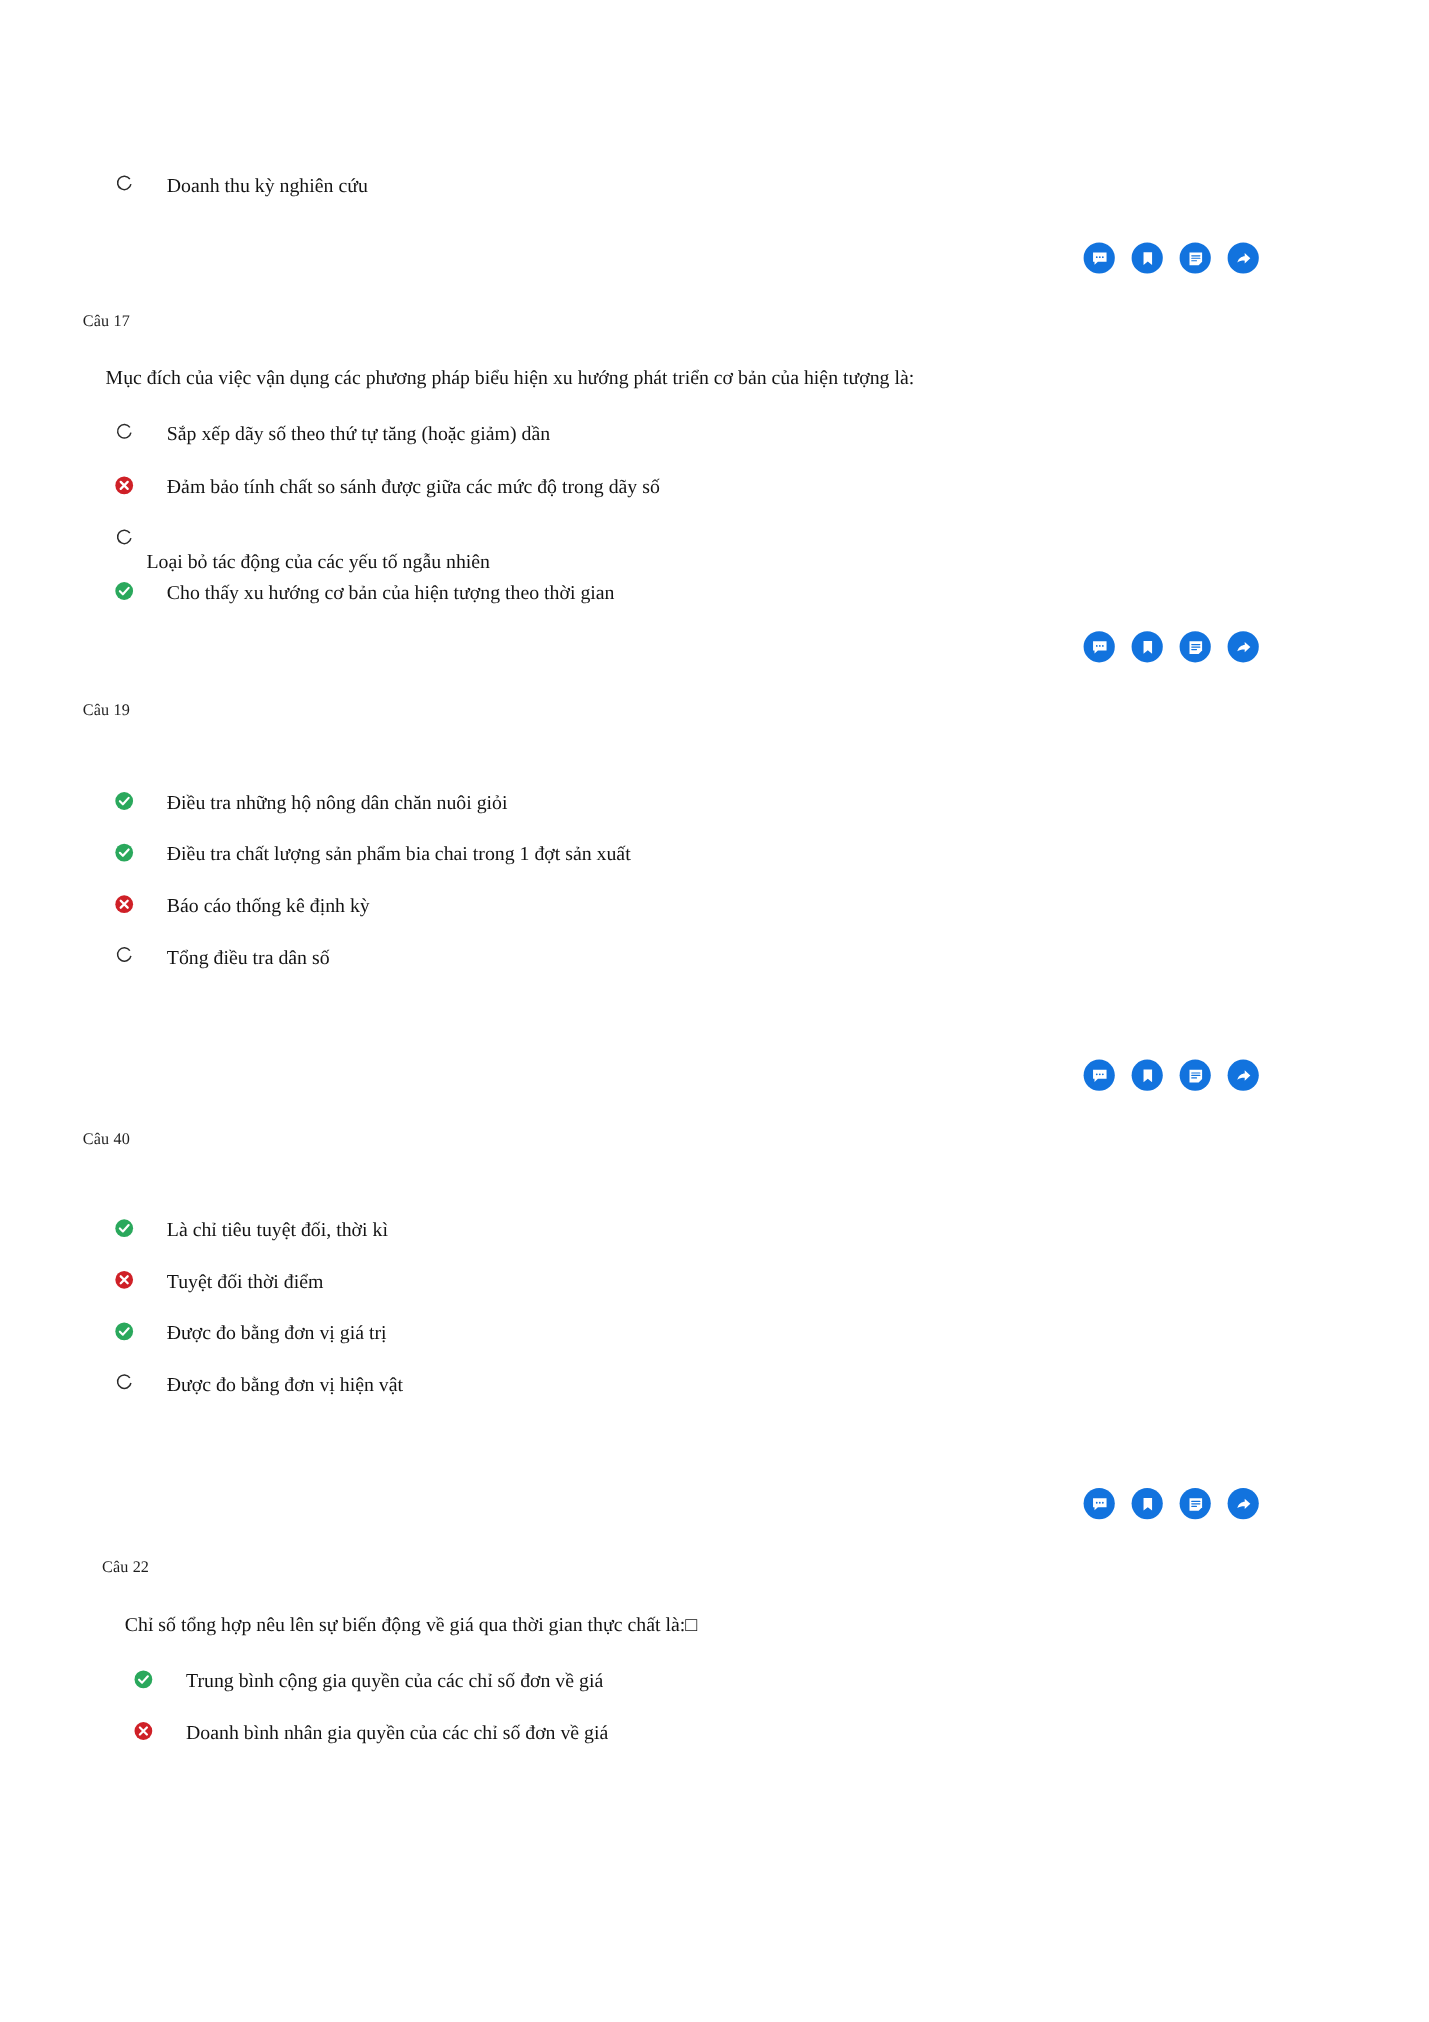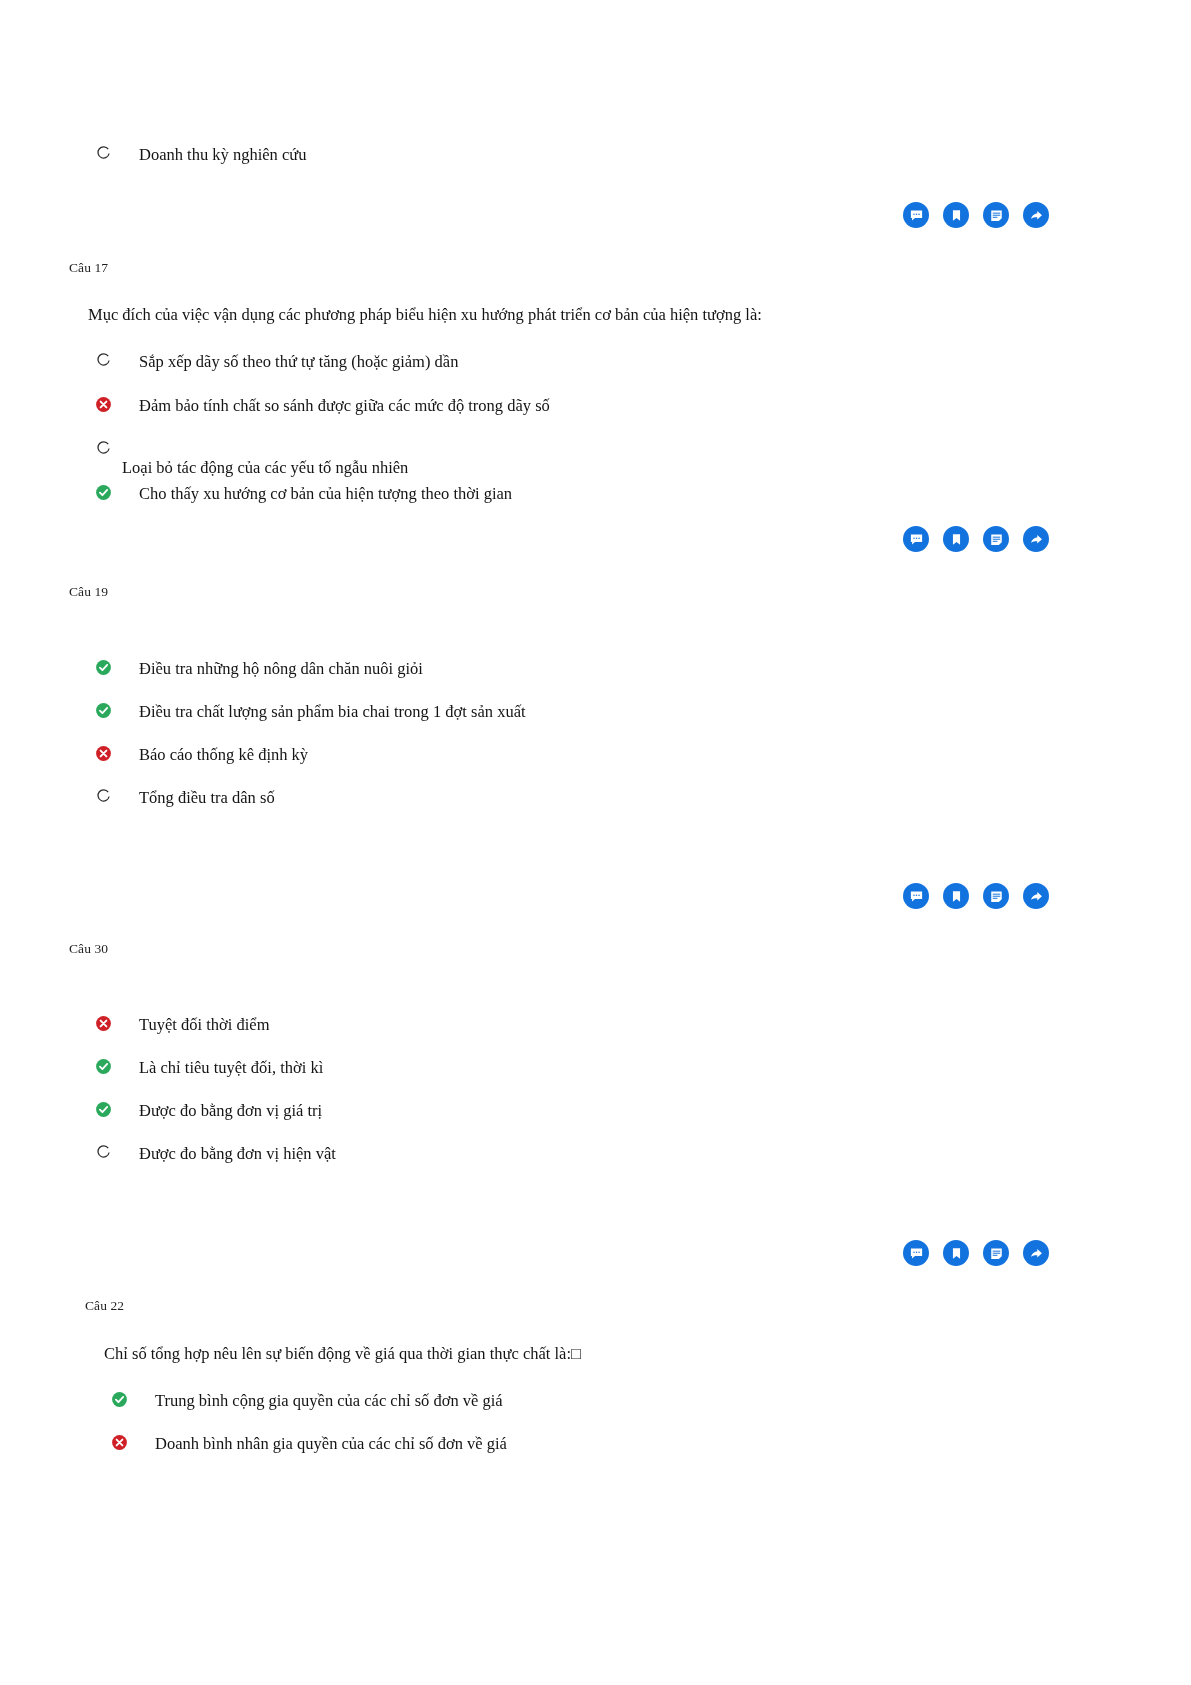--- a/index.html
+++ b/index.html
@@ -326,41 +326,41 @@
               <path d="M13.2 4.2 A5.6 5.6 0 1 0 14.1 8.5" fill="none" stroke="#2b2b2b" stroke-width="1.25"></path>
             </svg>
         </span>
         <span class="opt-label" style="margin-left:27px;">Tổng điều tra dân số</span>
       </div>
 
     </div>
   </div>
 
   <div class="qblock" style="position:absolute; left:0; top:941px; width:1191px;">
-    <div class="q-number" style="margin-left:69px;">Câu 30</div>
+    <div class="q-number" style="margin-left:69px;">Câu 40</div>
     <div class="options" style="margin-top:57px;">
+
+      <div class="option" style="margin-left:95px; height:43px;">
+        <span class="opt-marker marker-correct">
+          <svg width="17" height="17" viewBox="0 0 17 17">
+              <circle cx="8.5" cy="8.5" r="7.4" fill="#2aa85c"></circle>
+              <path d="M4.9 8.7 7.4 11.2 12.2 5.9" stroke="#fff" stroke-width="1.8" fill="none" stroke-linecap="round" stroke-linejoin="round"></path>
+            </svg>
+        </span>
+        <span class="opt-label" style="margin-left:27px;">Là chỉ tiêu tuyệt đối, thời kì</span>
+      </div>
 
       <div class="option" style="margin-left:95px; height:43px;">
         <span class="opt-marker marker-wrong">
           <svg width="17" height="17" viewBox="0 0 17 17">
               <circle cx="8.5" cy="8.5" r="7.4" fill="#cf2027"></circle>
               <path d="M5.6 5.6 11.4 11.4 M11.4 5.6 5.6 11.4" stroke="#fff" stroke-width="1.9" stroke-linecap="round"></path>
             </svg>
         </span>
         <span class="opt-label" style="margin-left:27px;">Tuyệt đối thời điểm</span>
-      </div>
-
-      <div class="option" style="margin-left:95px; height:43px;">
-        <span class="opt-marker marker-correct">
-          <svg width="17" height="17" viewBox="0 0 17 17">
-              <circle cx="8.5" cy="8.5" r="7.4" fill="#2aa85c"></circle>
-              <path d="M4.9 8.7 7.4 11.2 12.2 5.9" stroke="#fff" stroke-width="1.8" fill="none" stroke-linecap="round" stroke-linejoin="round"></path>
-            </svg>
-        </span>
-        <span class="opt-label" style="margin-left:27px;">Là chỉ tiêu tuyệt đối, thời kì</span>
       </div>
 
       <div class="option" style="margin-left:95px; height:43px;">
         <span class="opt-marker marker-correct">
           <svg width="17" height="17" viewBox="0 0 17 17">
               <circle cx="8.5" cy="8.5" r="7.4" fill="#2aa85c"></circle>
               <path d="M4.9 8.7 7.4 11.2 12.2 5.9" stroke="#fff" stroke-width="1.8" fill="none" stroke-linecap="round" stroke-linejoin="round"></path>
             </svg>
         </span>
         <span class="opt-label" style="margin-left:27px;">Được đo bằng đơn vị giá trị</span>

